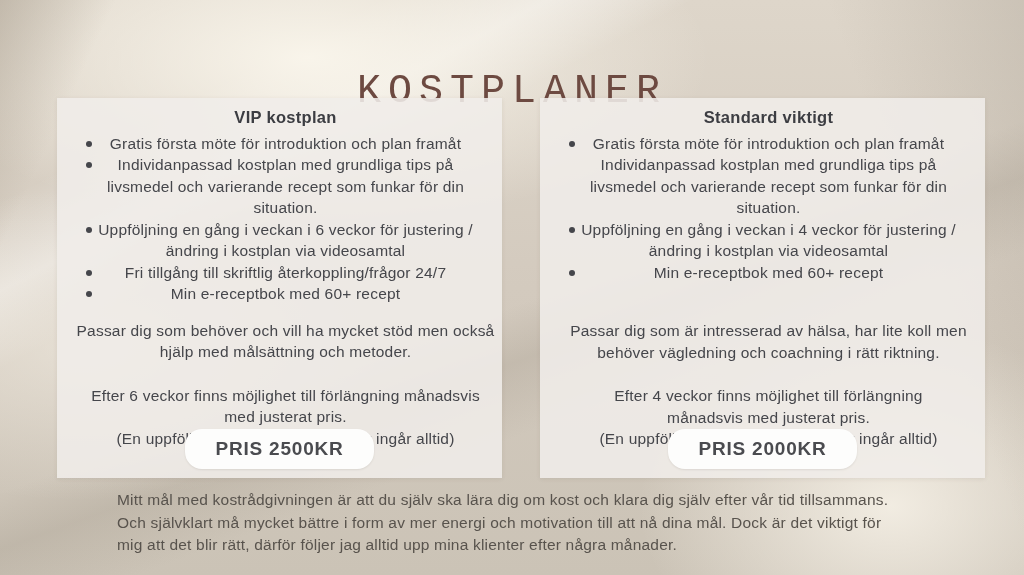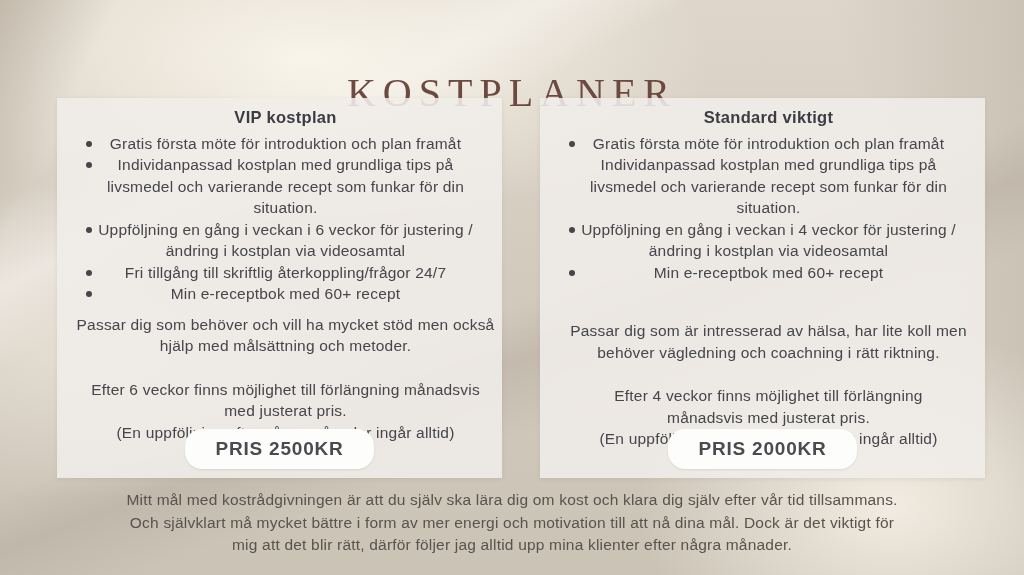--- a/index.html
+++ b/index.html
@@ -15,21 +15,21 @@
       radial-gradient(ellipse 420px 300px at 87% 88%, rgba(248,243,233,0.85), rgba(248,243,233,0) 60%),
       radial-gradient(ellipse 500px 260px at 8% 60%, rgba(246,241,231,0.55), rgba(246,241,231,0) 60%),
       linear-gradient(152deg, rgba(255,255,255,0.0) 18%, rgba(255,255,255,0.45) 26%, rgba(255,255,255,0.0) 33%),
       linear-gradient(160deg, rgba(148,138,123,0.0) 52%, rgba(148,138,123,0.22) 58%, rgba(148,138,123,0.0) 66%),
       linear-gradient(180deg, #ded6ca 0%, #d3cabe 50%, #cbc3b6 100%);
   }
   .page-title {
     position: absolute;
     top: 42px; left: 0; width: 100%;
     text-align: center;
-    font-family: Liberation Serif, serif;
+    font-family: Liberation Mono, monospace;
     font-size: 40px;
     font-weight: 400;
     letter-spacing: 7px;
     color: #6d4a41;
   }
   .card {
     position: absolute;
     top: 98px;
     width: 433px; height: 380px;
     background: rgba(240,237,233,0.88);
@@ -69,21 +69,21 @@
     position: absolute;
     left: 17px; top: 8px;
     width: 6px; height: 6px;
     border-radius: 50%;
     background: #45464b;
   }
   .para {
     margin: 0 auto;
     max-width: 420px;
   }
-  .para.first-left  { margin-top: 9px; text-align: center; }
+  .para.first-left  { margin-top: 15px; text-align: center; }
   .para.first-right { margin-top: 37px; }
   .para.gap-above   { margin-top: 22px; }
   .para.narrow      { max-width: 340px; }
   .btn-row {
     position: absolute;
     bottom: 9px; left: 0;
     width: 100%;
     text-align: center;
   }
   .price-btn {
@@ -97,21 +97,20 @@
     letter-spacing: 0.8px;
     padding: 9px 30px;
     border-radius: 17px;
     cursor: pointer;
     box-shadow: 0 1px 2px rgba(90,80,70,0.12);
   }
   .footer-text {
     position: absolute;
     top: 489px; left: 0;
     width: 100%;
-    text-align: center;
     color: #58534d;
     font-size: 15.5px;
     line-height: 22.5px;
     letter-spacing: 0.2px;
   }
   .footer-text p {
     margin: 0 auto;
     max-width: 790px;
   }
 </style>

